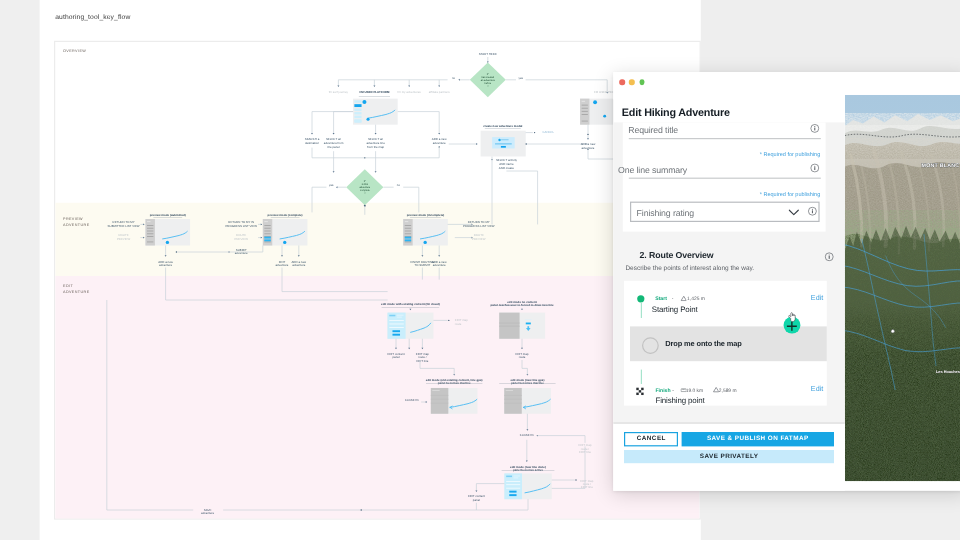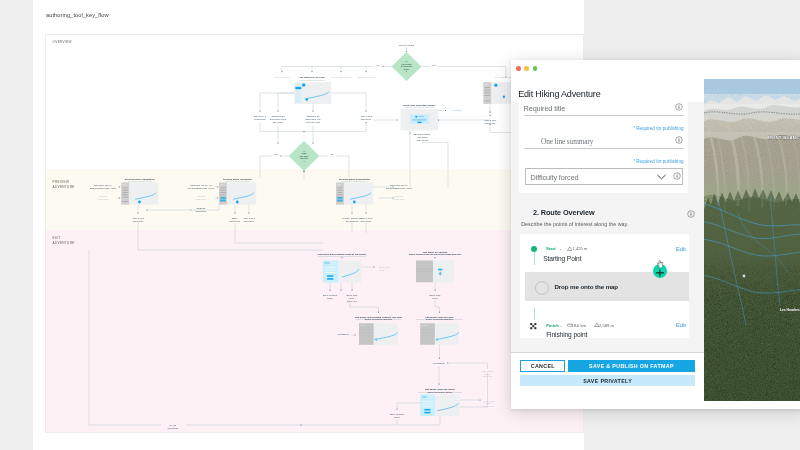--- a/index.html
+++ b/index.html
@@ -19,21 +19,21 @@
   .band-preview{top:134px;height:61px;background:#fdfbf1;}
   .band-edit{top:195px;height:204px;background:#fdf1f6;}
   .band-label{position:absolute;font-size:3.1px;letter-spacing:.34px;color:#6b625c;line-height:1.75;}
 
 
   
   .win{position:absolute;left:511px;top:60px;width:295px;height:349px;background:#fff;
        box-shadow:0 3px 16px rgba(0,0,0,.16), 0 1px 3px rgba(0,0,0,.10);overflow:hidden;}
   .win-bar{position:absolute;left:0;top:0;width:295px;height:23px;background:#fff;}
   .tl{position:absolute;top:6.2px;width:4.4px;height:4.4px;border-radius:50%;}
-  .win-title{position:absolute;left:7.2px;top:29.2px;font-size:9.0px;font-weight:normal;color:#161e25;letter-spacing:-.18px;}
+  .win-title{position:absolute;left:7.2px;top:29.2px;font-size:9.0px;font-weight:bold;color:#161e25;letter-spacing:-.18px;}
   .win-body{position:absolute;left:0;top:42px;width:193px;height:250px;background:#f4f4f4;overflow:hidden;}
   .card{position:absolute;background:#fff;}
   .fl{position:absolute;font-size:7.3px;color:#6f7479;letter-spacing:-.1px;}
   .rule{position:absolute;height:1px;background:#c9cbcd;}
   .note{position:absolute;font-size:4.6px;color:#3fa0dd;text-align:right;font-style:normal;}
   .sel{position:absolute;border:1px solid #b9bcc0;background:#fff;box-sizing:border-box;}
   .ico{position:absolute;line-height:0;}
   .ico svg{display:block;}
   .rh{position:absolute;font-size:7.3px;font-weight:bold;color:#1b242b;letter-spacing:-.1px;}
   .rd{position:absolute;font-size:5.4px;color:#5c6066;}
@@ -416,33 +416,33 @@
       <div class="ico" style="left:163.5px;top:1.0px;">
         <svg width="8" height="8" viewBox="0 0 16 16">
             <circle cx="8" cy="8" r="6.6" fill="none" stroke="#4a4f55" stroke-width="1"></circle>
             <circle cx="8" cy="4.9" r="0.85" fill="#4a4f55"></circle>
             <rect x="7.2" y="6.6" width="1.6" height="4.8" fill="#4a4f55"></rect>
           </svg>
       </div>
       <div class="rule" style="left:12.5px;top:12.8px;width:160px;"></div>
       <div class="note" style="left:72px;top:24px;width:100.5px;">* Required for publishing</div>
 
-      <div class="fl" style="left:30px;top:34.5px;font-family:Liberation Serif, serif;">One line summary</div>
+      <div class="fl" style="left:4px;top:34.5px;">One line summary</div>
       <div class="ico" style="left:163.5px;top:33.8px;">
         <svg width="8" height="8" viewBox="0 0 16 16">
             <circle cx="8" cy="8" r="6.6" fill="none" stroke="#4a4f55" stroke-width="1"></circle>
             <circle cx="8" cy="4.9" r="0.85" fill="#4a4f55"></circle>
             <rect x="7.2" y="6.6" width="1.6" height="4.8" fill="#4a4f55"></rect>
           </svg>
       </div>
       <div class="rule" style="left:12.5px;top:46.4px;width:160px;"></div>
       <div class="note" style="left:72px;top:56.8px;width:100.5px;">* Required for publishing</div>
 
       <div class="sel" style="left:14px;top:65.6px;width:157.5px;height:17.5px;"></div>
-      <div class="fl" style="left:19.5px;top:70.5px;">Difficulty forced</div>
+      <div class="fl" style="left:19.5px;top:70.5px;">Finishing rating</div>
       <div class="ico" style="left:146px;top:71.8px;">
         <svg width="9" height="6" viewBox="0 0 12 8">
             <path d="M1 1.6 L6 6.4 L11 1.6" fill="none" stroke="#3b4148" stroke-width="1.3" stroke-linecap="round" stroke-linejoin="round"></path>
           </svg>
       </div>
       <div class="ico" style="left:161.5px;top:70.2px;">
         <svg width="8" height="8" viewBox="0 0 16 16">
             <circle cx="8" cy="8" r="6.6" fill="none" stroke="#4a4f55" stroke-width="1"></circle>
             <circle cx="8" cy="4.9" r="0.85" fill="#4a4f55"></circle>
             <rect x="7.2" y="6.6" width="1.6" height="4.8" fill="#4a4f55"></rect>

